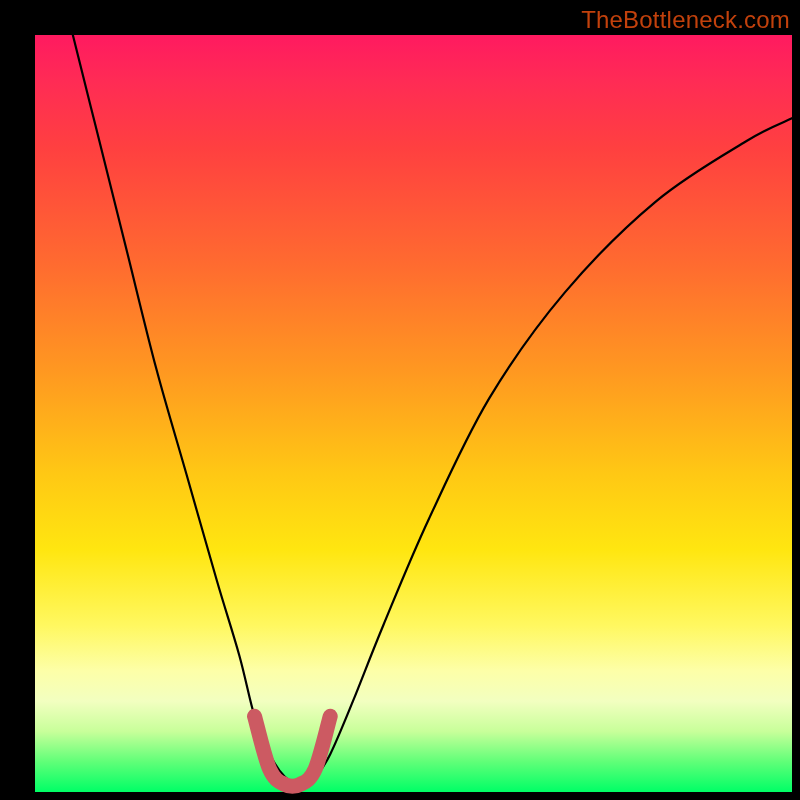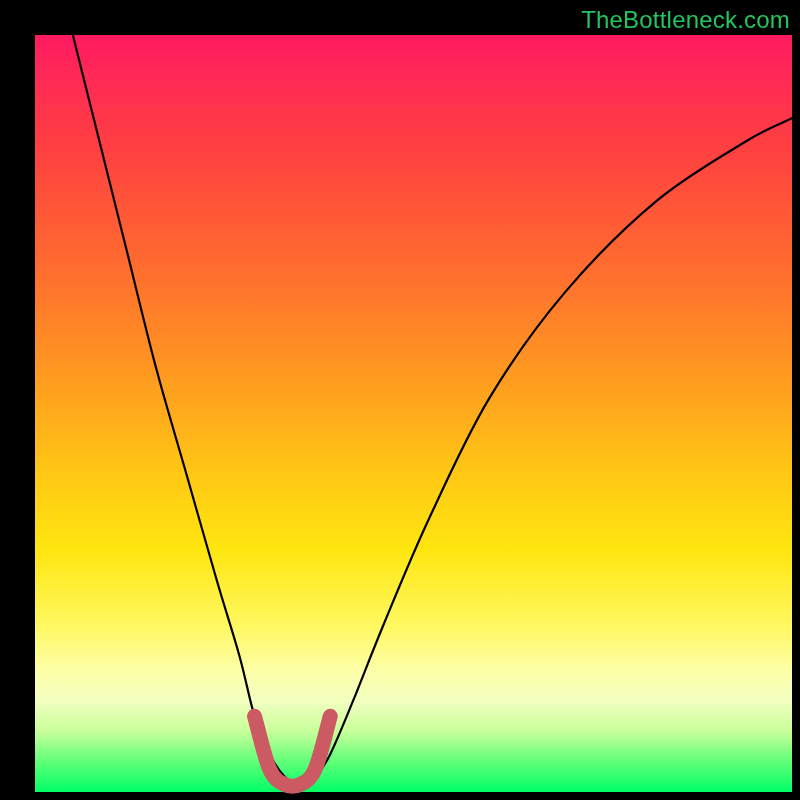--- a/index.html
+++ b/index.html
@@ -39,21 +39,21 @@
       #f2ffc0 88%,
       #c8ff9a 92%,
       #60ff78 96%,
       #00ff66 100%
     );
   }
   .watermark {
     position: absolute;
     top: 6px;
     right: 10px;
-    color: #22c55e;
+    color: #c2410c;
     font-size: 24px;
     font-weight: 400;
     letter-spacing: 0.2px;
     z-index: 5;
   }
   svg.curve {
     position: absolute;
     left: 0;
     top: 0;
     width: 757px;

